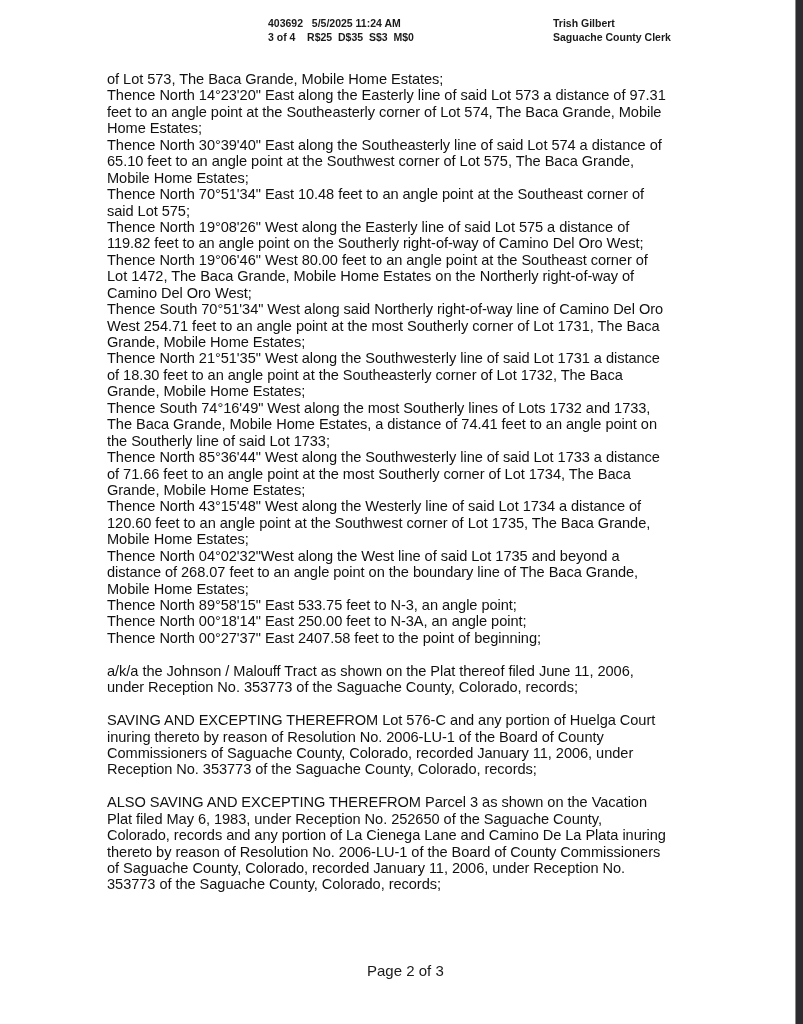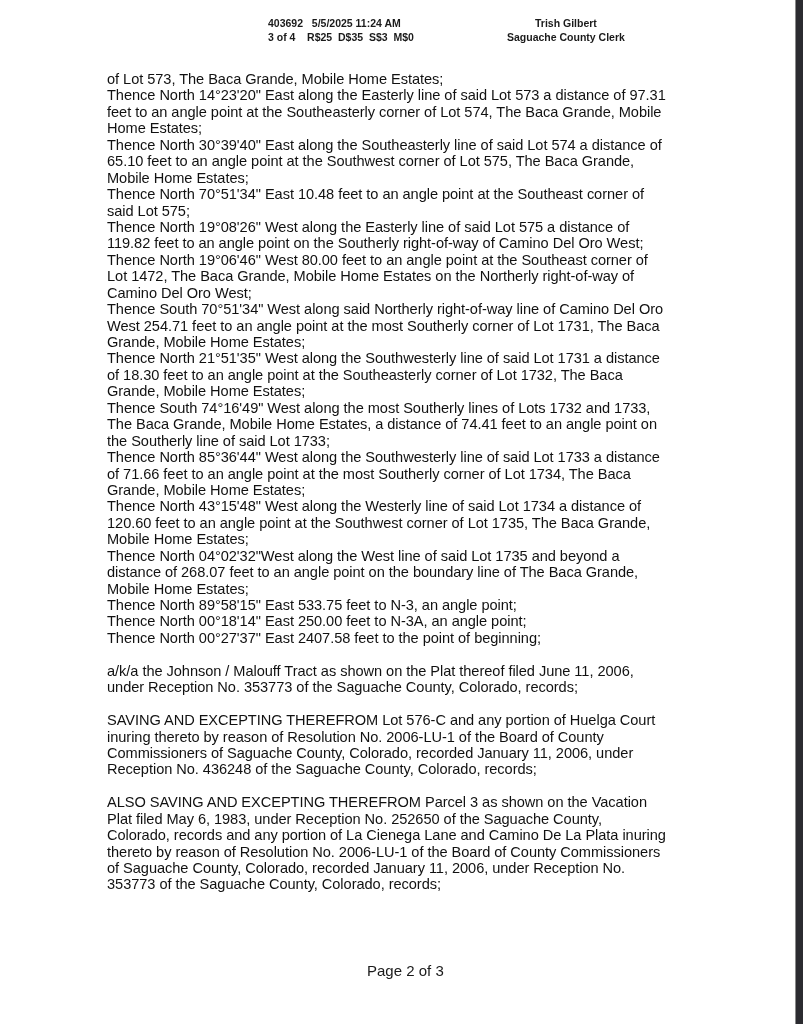--- a/index.html
+++ b/index.html
@@ -34,21 +34,21 @@
     }
     .stamp {
       position: absolute;
       top: 16px;
       font-size: 10.5px;
       font-weight: bold;
       line-height: 14px;
       color: #1a1a1a;
     }
     .stamp-left { left: 268px; }
-    .stamp-right { left: 507px; text-align: center; }
+    .stamp-right { left: 553px; }
     .stamp-line { white-space: pre; display: block; }
     .body-text {
       position: absolute;
       left: 107px;
       top: 71px;
       width: 690px;
       font-size: 14.6px;
       line-height: 16.45px;
       letter-spacing: -0.05px;
     }
@@ -151,21 +151,21 @@
     <span class="para-gap"></span>
     <div id="aka">
         <span class="line">a/k/a the Johnson / Malouff Tract as shown on the Plat thereof filed June 11, 2006,</span>
         <span class="line">under Reception No. 353773 of the Saguache County, Colorado, records;</span>
       </div>
     <span class="para-gap"></span>
     <div id="saving">
         <span class="line">SAVING AND EXCEPTING THEREFROM Lot 576-C and any portion of Huelga Court</span>
         <span class="line">inuring thereto by reason of Resolution No. 2006-LU-1 of the Board of County</span>
         <span class="line">Commissioners of Saguache County, Colorado, recorded January 11, 2006, under</span>
-        <span class="line">Reception No. 436248 of the Saguache County, Colorado, records;</span>
+        <span class="line">Reception No. 353773 of the Saguache County, Colorado, records;</span>
       </div>
     <span class="para-gap"></span>
     <div id="also-saving">
         <span class="line">ALSO SAVING AND EXCEPTING THEREFROM Parcel 3 as shown on the Vacation</span>
         <span class="line">Plat filed May 6, 1983, under Reception No. 252650 of the Saguache County,</span>
         <span class="line">Colorado, records and any portion of La Cienega Lane and Camino De La Plata inuring</span>
         <span class="line">thereto by reason of Resolution No. 2006-LU-1 of the Board of County Commissioners</span>
         <span class="line">of Saguache County, Colorado, recorded January 11, 2006, under Reception No.</span>
         <span class="line">353773 of the Saguache County, Colorado, records;</span>
       </div>

